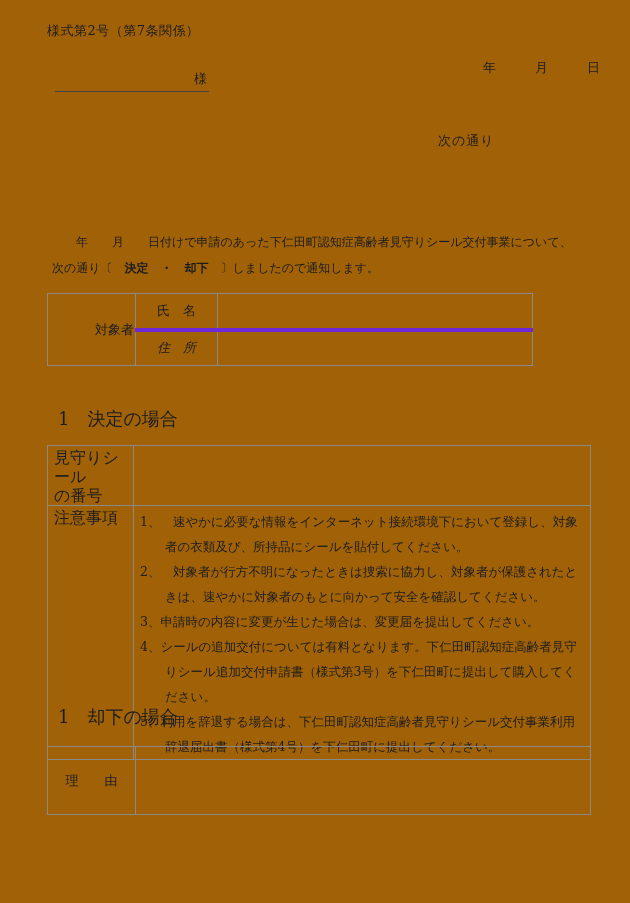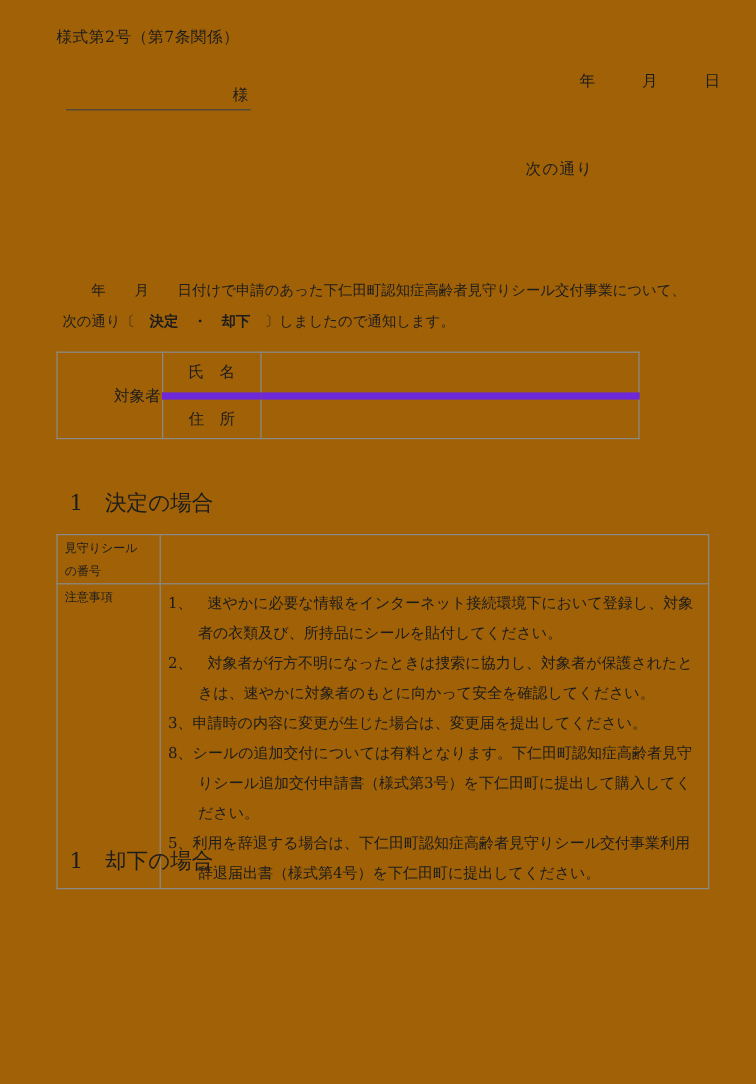--- a/index.html
+++ b/index.html
@@ -31,29 +31,29 @@
   .intro b{font-weight:700;text-align:right;}
 
   table{border-collapse:collapse;table-layout:fixed;}
   td{border:1px solid #8a8a8a;font-size:13px;vertical-align:middle;box-sizing:border-box;}
 
   .subject-table{position:absolute;left:47px;top:293px;}
   .subject-table td{height:36px;}
   .subject-table .rowhead{width:88px;text-align:right;}
   .subject-table .lbl{width:82px;text-align:center;}
   .subject-table .val{width:315px;}
-  .subject-table .sep{border-bottom:6px solid #6d28d9;}
-  .subject-table .nosep{border-top:none;}
+  .subject-table .sep{border-bottom:4px solid #6d28d9;}
+  .subject-table .nosep{border-top:none;font-style:italic;}
 
   .sec-heading{position:absolute;left:58px;font-size:18px;}
   .h-decision{top:407px;}
   .h-rejection{top:705px;}
 
   .seal-table{position:absolute;left:47px;top:445px;}
-  .seal-table .lblcol{width:86px;vertical-align:top;padding:2px 0 0 6px;font-size:10px;line-height:19px;}
+  .seal-table .lblcol{width:86px;vertical-align:top;padding:2px 0 0 6px;font-size:16px;line-height:19px;}
   .seal-table .num-row td{height:40px;}
   .seal-table .valcol{width:457px;}
   .seal-table .notes{
     vertical-align:top;padding:3px 6px 0 6px;
     font-size:12.5px;line-height:25px;height:175px;
   }
   .note-item{padding-left:25px;text-indent:-25px;}
 
   .reason-table{position:absolute;left:47px;top:746px;}
   .reason-table td{height:68px;}
@@ -105,23 +105,31 @@
         <div>の番号</div>
       </td>
       <td class="valcol"></td>
     </tr>
     <tr>
       <td class="lblcol">注意事項</td>
       <td class="valcol notes">
         <div class="note-item">1、　速やかに必要な情報をインターネット接続環境下において登録し、対象者の衣類及び、所持品にシールを貼付してください。</div>
         <div class="note-item">2、　対象者が行方不明になったときは捜索に協力し、対象者が保護されたときは、速やかに対象者のもとに向かって安全を確認してください。</div>
         <div class="note-item">3、申請時の内容に変更が生じた場合は、変更届を提出してください。</div>
-        <div class="note-item">8、シールの追加交付については有料となります。下仁田町認知症高齢者見守りシール追加交付申請書（様式第3号）を下仁田町に提出して購入してください。</div>
+        <div class="note-item">4、シールの追加交付については有料となります。下仁田町認知症高齢者見守りシール追加交付申請書（様式第3号）を下仁田町に提出して購入してください。</div>
         <div class="note-item">5、利用を辞退する場合は、下仁田町認知症高齢者見守りシール交付事業利用辞退届出書（様式第4号）を下仁田町に提出してください。</div>
       </td>
     </tr>
   </tbody>
     </table>
 
   <div class="sec-heading h-rejection">1　却下の場合</div>
 
+  <table class="reason-table">
+    <tbody>
+        <tr>
+      <td class="lbl">理　　由</td>
+      <td class="val"></td>
+    </tr>
+  </tbody>
+    </table>
 
 </div>
 
 </body></html>

